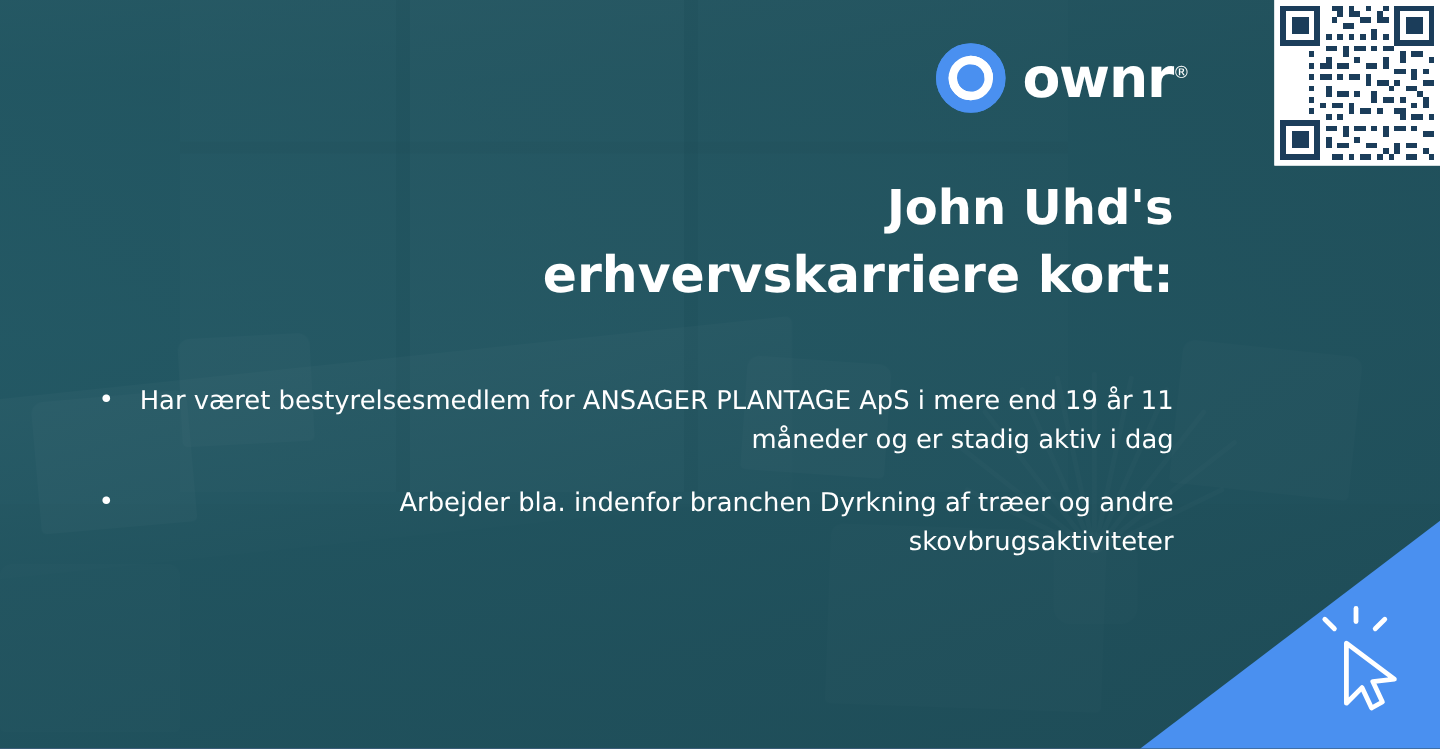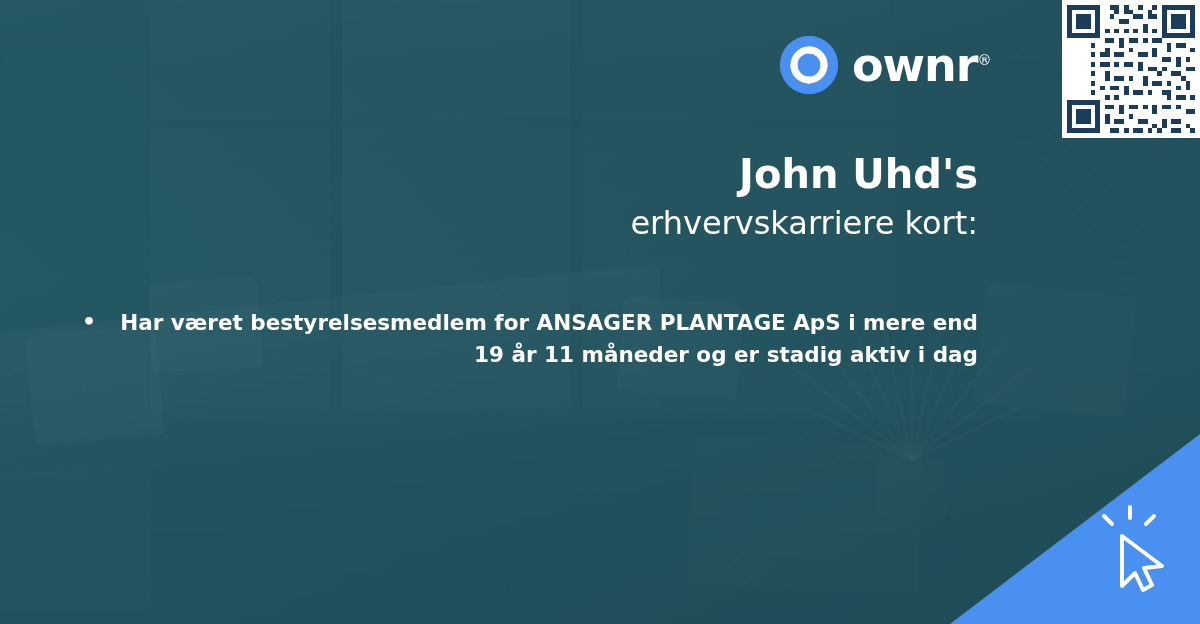--- a/index.html
+++ b/index.html
@@ -197,35 +197,35 @@
   .title {
     color: #ffffff;
     font-size: 40px;
     font-weight: bold;
     line-height: 1.22;
     margin: 0;
     letter-spacing: 0px;
   }
   .subtitle {
     color: #ffffff;
-    font-size: 32px;
-    font-weight: normal;
+    font-size: 42px;
+    font-weight: bold;
     line-height: 1.25;
     margin: 4px 0 0 0;
   }
   .bullets {
     margin: 64px 0 0 0;
     padding: 0;
     list-style: none;
   }
   .bullets li {
     position: relative;
     color: #ffffff;
     font-size: 21.5px;
-    font-weight: bold;
+    font-weight: normal;
     line-height: 1.48;
     padding-left: 28px;
     margin-bottom: 21px;
     max-width: 880px;
   }
   .bullets li::before {
     content: "\2022";
     position: absolute;
     left: 4px;
     top: -1px;
@@ -409,16 +409,17 @@
           <rect x="8" y="11" width="1" height="1"></rect>
       </g>
     </svg>
   </div>
 
   <div class="content">
     <h1 class="title">John Uhd's</h1>
     <div class="subtitle">erhvervskarriere kort:</div>
     <ul class="bullets">
       <li>Har været bestyrelsesmedlem for ANSAGER PLANTAGE ApS i mere end 19 år 11 måneder og er stadig aktiv i dag</li>
+      <li>Arbejder bla. indenfor branchen Dyrkning af træer og andre skovbrugsaktiviteter</li>
     </ul>
   </div>
 
 </div>
 
 </body></html>

